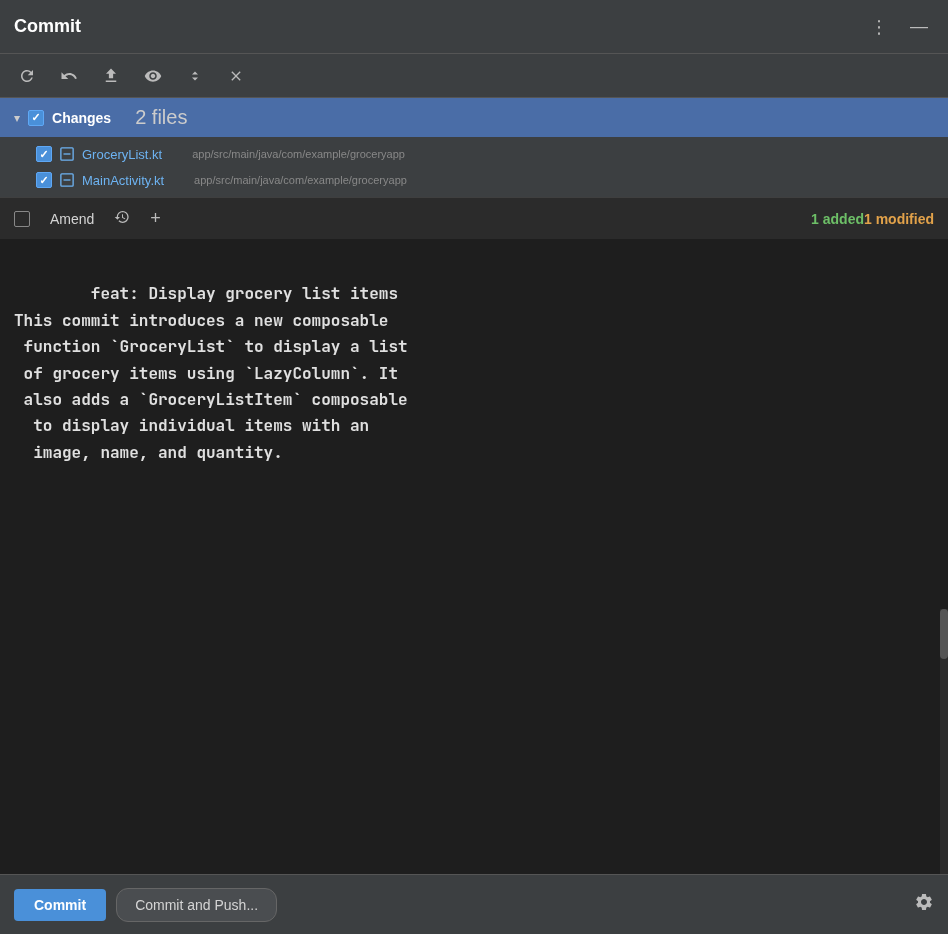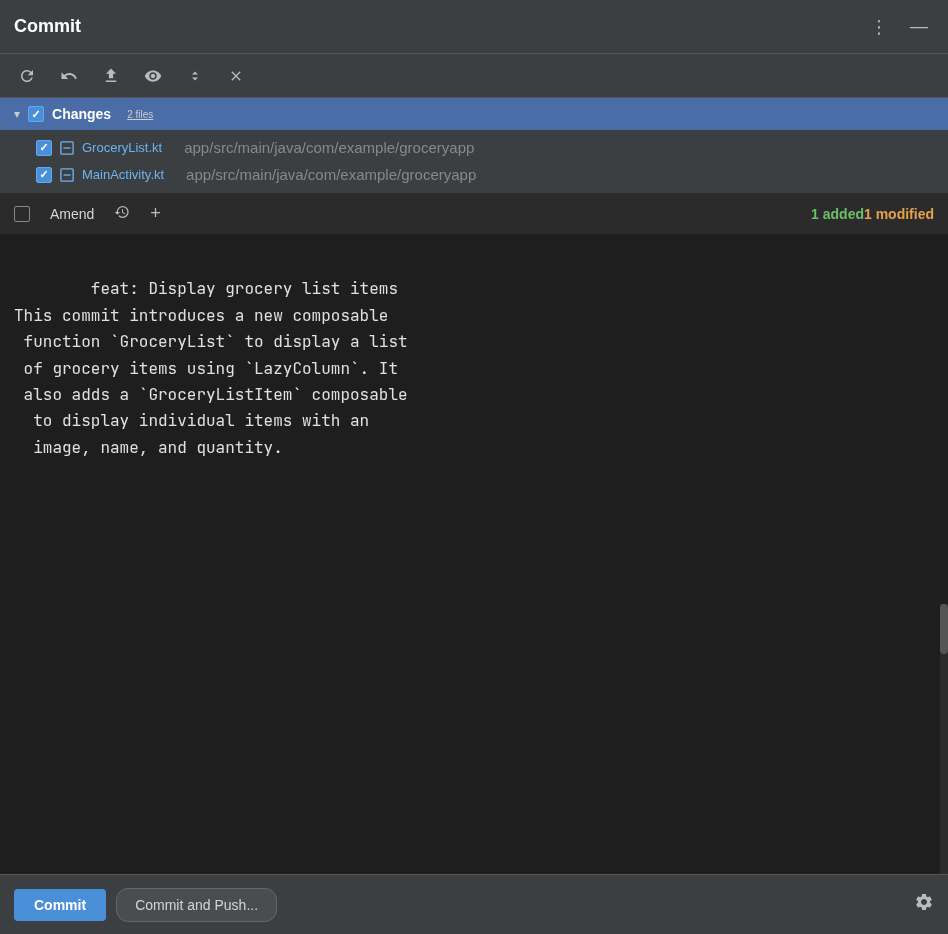--- a/index.html
+++ b/index.html
@@ -99,24 +99,23 @@
       cursor: pointer;
     }
 
     .changes-header-text {
       font-size: 14px;
       font-weight: 600;
       color: #ffffff;
     }
 
     .changes-count {
-      font-size: 10px;
+      font-size: 20px;
       color: #cccccc;
-      margin-left: 8px;
-      text-decoration: underline;
+      margin-left: 16px;
     }
 
     .checkbox-blue {
       width: 16px;
       height: 16px;
       background: #4a90d9;
       border: 1px solid #5fa8f5;
       border-radius: 2px;
       display: flex;
       align-items: center;
@@ -149,23 +148,23 @@
       cursor: pointer;
     }
 
     .file-name {
       font-size: 13px;
       color: #6db3f2;
       font-weight: 500;
     }
 
     .file-path {
-      font-size: 15px;
+      font-size: 11px;
       color: #888;
-      margin-left: 14px;
+      margin-left: 22px;
     }
 
     .file-icon {
       color: #6db3f2;
       font-size: 13px;
       display: flex;
       align-items: center;
     }
 
     
@@ -251,20 +250,21 @@
       background: #555;
       border-radius: 4px;
     }
 
     .message-container {
       position: relative;
       flex: 1;
       display: flex;
       flex-direction: column;
       overflow: hidden;
+      font-weight: bold;
     }
 
     
     .bottom-bar {
       display: flex;
       align-items: center;
       justify-content: space-between;
       padding: 10px 14px;
       background: #3c3f41;
       border-top: 1px solid #555;

